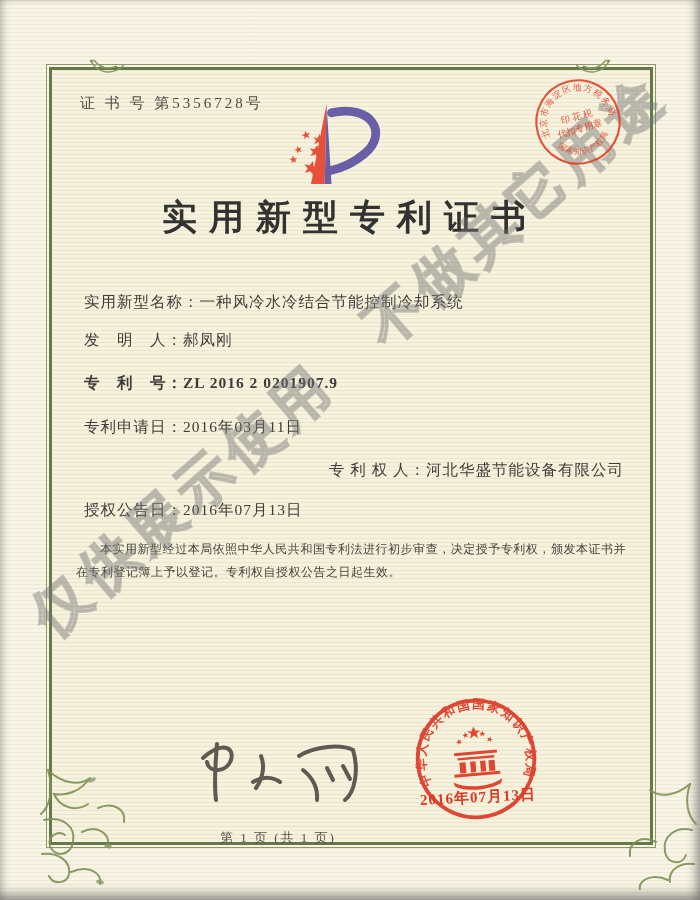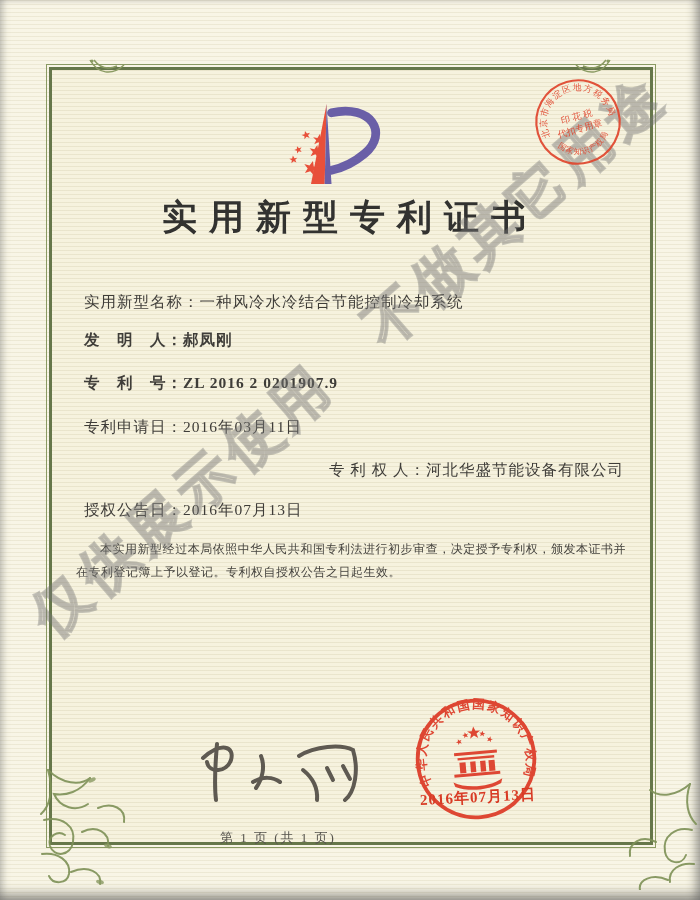--- a/index.html
+++ b/index.html
@@ -25,21 +25,21 @@
   .cert-number{position:absolute;left:80px;top:94px;font-size:15px;
     letter-spacing:3px;color:#4a4a46;z-index:3;}
   .logo{position:absolute;left:272px;top:98px;width:156px;height:88px;z-index:3;}
   .tax-stamp{position:absolute;left:528px;top:72px;width:100px;height:100px;
     transform:rotate(-16deg);z-index:6;opacity:.92;}
   .title{position:absolute;left:0;top:194px;width:700px;text-align:center;
     font-size:35px;font-weight:700;letter-spacing:12px;color:#323230;z-index:3;}
   .fields{position:absolute;left:84px;top:0;z-index:3;}
   .field-row{position:absolute;left:0;width:540px;font-size:15.5px;
     letter-spacing:1px;color:#3f3d39;white-space:nowrap;}
-  .f0{top:292px;} .f1{top:330px;font-weight:bold;} .f2{top:373px;font-weight:bold;} .f3{top:417px;}
+  .f0{top:292px;} .f1{top:330px;} .f2{top:373px;font-weight:bold;} .f3{top:417px;}
   .f4{top:460px;text-align:right;} .f5{top:500px;}
   .body-text{position:absolute;left:76px;top:538px;width:550px;z-index:3;}
   .body-text p{margin:0;font-size:12px;line-height:22.5px;text-indent:2em;
     text-align:justify;color:#45433e;letter-spacing:.5px;}
   .signer{position:absolute;left:86px;top:748px;z-index:3;color:#3c3a36;}
   .signer div{font-size:16px;letter-spacing:5px;line-height:32px;}
   .signature{position:absolute;left:195px;top:722px;width:180px;height:90px;z-index:4;}
   .office-seal{position:absolute;left:407px;top:690px;width:138px;height:138px;
     transform:rotate(-5deg);z-index:6;opacity:.93;}
   .seal-date{position:absolute;left:398px;top:788px;width:160px;text-align:center;
@@ -69,20 +69,21 @@
 
   <svg class="orn-tl" viewBox="0 0 38 24">
     <path d="M2,3 C10,17 24,19 36,8 M6,3 C12,11 20,13 29,9" stroke="#8a9a62" stroke-width="1.5" fill="none"></path>
     <circle cx="4" cy="4" r="1.6" fill="#8a9a62"></circle>
   </svg>
   <svg class="orn-tr" viewBox="0 0 38 24">
     <path d="M2,3 C10,17 24,19 36,8 M6,3 C12,11 20,13 29,9" stroke="#8a9a62" stroke-width="1.5" fill="none"></path>
     <circle cx="4" cy="4" r="1.6" fill="#8a9a62"></circle>
   </svg>
 
+  <div class="cert-number">证 书 号 第5356728号</div>
 
   <svg class="logo" viewBox="0 0 160 90">
     <defs>
       <path id="st" d="M0,-10 L2.9,-3.1 10,-3.1 4.2,1.2 6.2,8.1 0,3.9 -6.2,8.1 -4.2,1.2 -10,-3.1 -2.9,-3.1 Z"></path>
     </defs>
     <polygon points="40,88 56,6 54,88" fill="#e8503a"></polygon>
     <polygon points="56,6 61,88 54,88" fill="#6a5fa7"></polygon>
     <path d="M61,15 C102,6 120,36 95,57 C83,67 71,72 61,74" stroke="#6a5fa7" stroke-width="9" fill="none" stroke-linecap="round"></path>
     <use href="#st" transform="translate(35,38) scale(0.45) rotate(-15)" fill="#e8503a"></use>
     <use href="#st" transform="translate(48,43) scale(0.62) rotate(10)" fill="#e8503a"></use>

